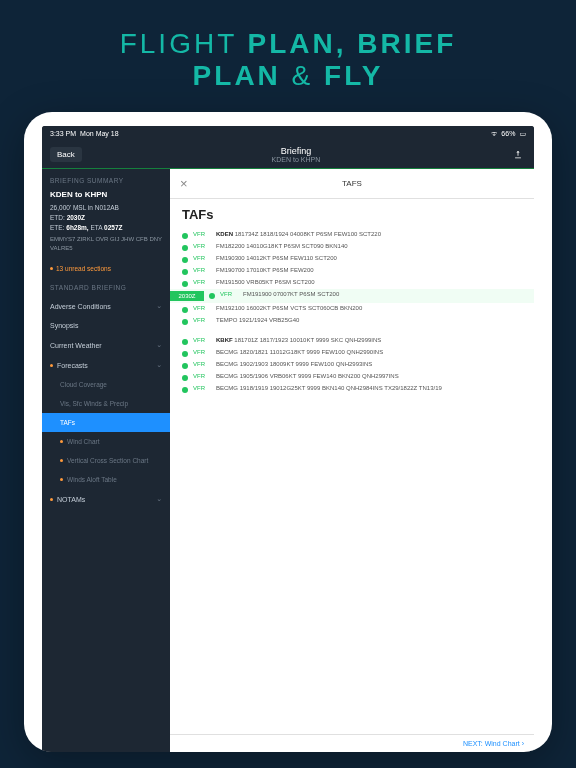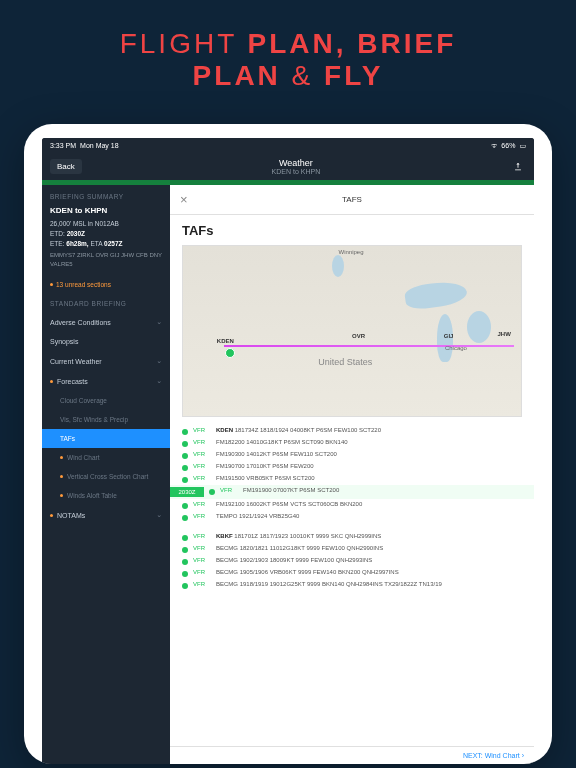--- a/index.html
+++ b/index.html
@@ -1,23 +1,23 @@
 <!DOCTYPE html>
 <html><head>
 <meta charset="utf-8">
 <style>
 *{margin:0;padding:0;box-sizing:border-box;font-family:-apple-system,BlinkMacSystemFont,sans-serif}
 body{background:#0e2438;width:576px;height:768px;overflow:hidden}
-.hero-text{color:#ef4444;text-align:center;padding:28px 0 32px;font-size:28px;letter-spacing:3px;font-weight:200}
+.hero-text{color:#14b8a6;text-align:center;padding:28px 0 20px;font-size:28px;letter-spacing:3px;font-weight:200}
 .hero-text .bold{font-weight:600}
 .ipad{background:#fff;border-radius:28px;margin:0 24px;padding:14px 18px 0;height:640px;overflow:hidden;box-shadow:0 10px 40px rgba(0,0,0,.3)}
 .screen{background:#17202a;height:100%;border-radius:3px;overflow:hidden;display:flex;flex-direction:column}
 .statusbar{display:flex;justify-content:space-between;align-items:center;color:#fff;font-size:7px;padding:3px 8px;background:#1d2733}
 .statusbar-left,.statusbar-right{display:flex;align-items:center;gap:4px}
-.navbar{background:#1d2733;display:flex;align-items:center;justify-content:space-between;padding:5px 8px;border-bottom:5px solid #15803d}
+.navbar{background:#1d2733;display:flex;align-items:center;justify-content:space-between;padding:5px 8px;border-bottom:1px solid #15803d}
 .back-btn{background:#2a3541;color:#fff;font-size:8px;padding:3px 7px;border-radius:3px}
 .nav-title{text-align:center;color:#fff;flex:1}
 .nav-title-main{font-size:9px;font-weight:500}
 .nav-title-sub{font-size:7px;color:#8a95a0}
 .share-btn{width:16px;height:16px;display:flex;align-items:center;justify-content:center}
 .share-btn svg{width:10px;height:10px;fill:#fff}
 .content{display:flex;flex:1;overflow:hidden}
 .sidebar{width:128px;background:#1d2733;overflow-y:auto;font-size:7px}
 .sb-section-title{color:#6b7785;text-transform:uppercase;letter-spacing:.5px;padding:8px 8px 5px;font-size:6.5px}
 .sb-summary{padding:0 8px 8px;color:#c5ced8;line-height:1.5}
@@ -87,21 +87,21 @@
   <div class="statusbar-right">
     <span>ᯤ</span>
     <span>66%</span>
     <span>▭</span>
   </div>
 </div>
 
 <div class="navbar">
   <div class="back-btn">Back</div>
   <div class="nav-title">
-    <div class="nav-title-main">Weather</div>
+    <div class="nav-title-main">Briefing</div>
     <div class="nav-title-sub">KDEN to KHPN</div>
   </div>
   <div class="share-btn">
     <svg viewBox="0 0 24 24">
             <path d="M12 2l-4 4h3v8h2V6h3l-4-4zM5 18v2h14v-2H5z"></path>
           </svg>
   </div>
 </div>
 
 <div class="content">
@@ -159,35 +159,20 @@
           </div>
 </div>
 
 <div class="main">
   <div class="main-header">
     <span class="close-x">×</span>
     <span class="main-header-title">TAFS</span>
   </div>
   <div class="main-content">
     <div class="tafs-title">TAFs</div>
-    <div class="map">
-      <div class="map-land"></div>
-      <div class="lake winnipeg"></div>
-      <div class="lake superior"></div>
-      <div class="lake michigan"></div>
-      <div class="lake huron"></div>
-      <div class="map-city" style="top:2%;left:46%">Winnipeg</div>
-      <div class="route-line"></div>
-      <div class="wpt kden">KDEN</div>
-      <div class="wpt ovr">OVR</div>
-      <div class="wpt gij">GIJ</div>
-      <div class="wpt jhw">JHW</div>
-      <div class="wpt chicago">Chicago</div>
-      <div class="us-label">United States</div>
-    </div>
     <div class="taf-list" id="taf-list">
               <div class="taf-group">
                 <div class="taf-row">
                   <span class="taf-dot"></span>
                   <span class="taf-status">VFR</span>
                   <span class="taf-text"><b>KDEN</b> 181734Z 1818/1924 04008KT P6SM FEW100 SCT220</span>
                 </div>
                 <div class="taf-row">
                   <span class="taf-dot"></span>
                   <span class="taf-status">VFR</span>

